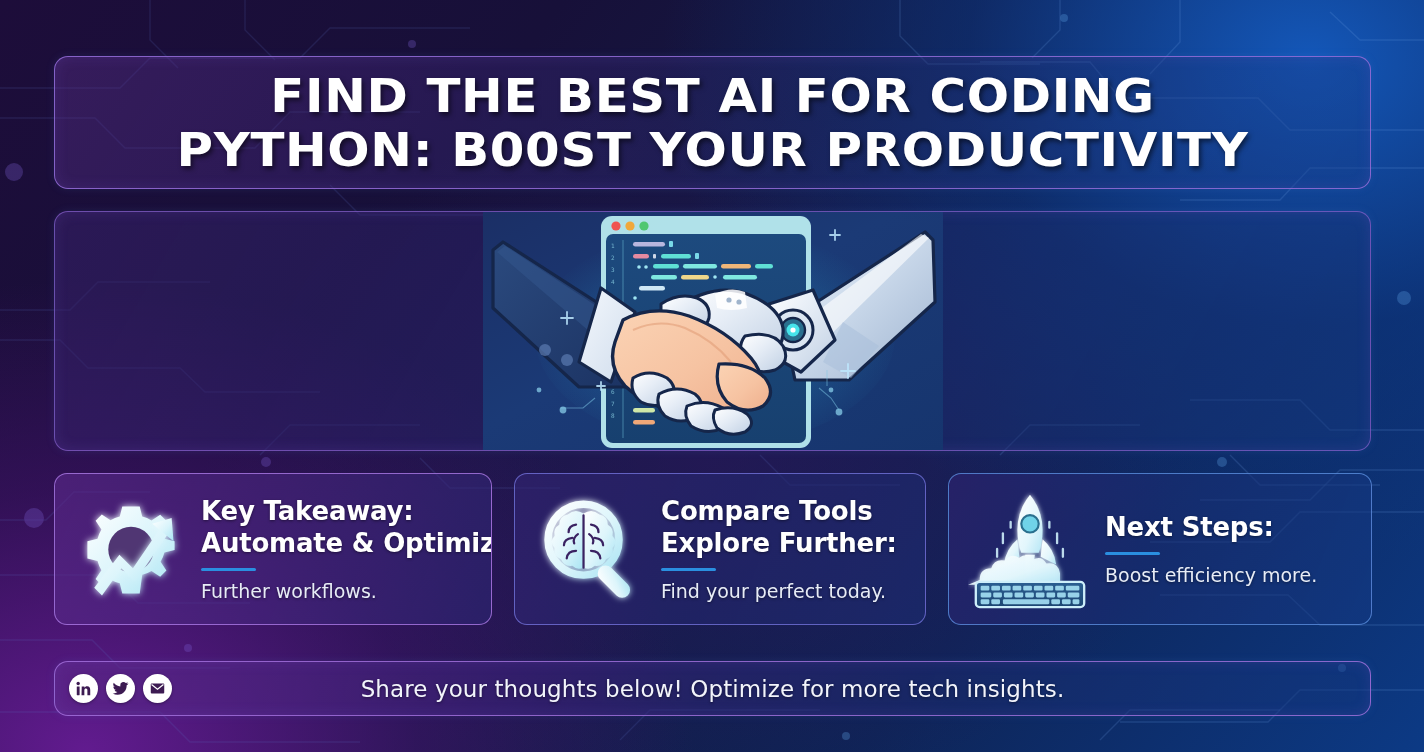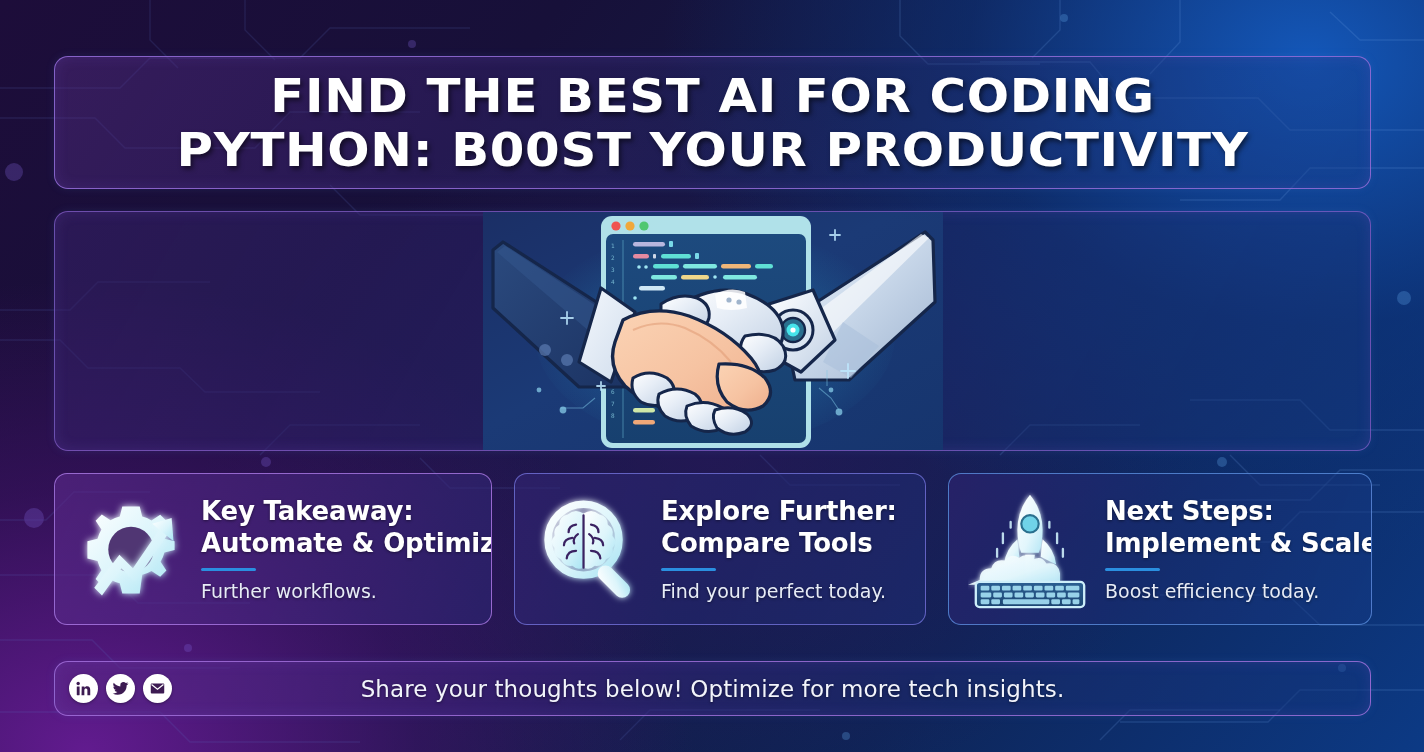--- a/index.html
+++ b/index.html
@@ -430,22 +430,22 @@
         </g>
         <g stroke="#3a2262" stroke-width="2.4" fill="none" stroke-linecap="round">
           <path d="M52 24 L52 80"></path>
           <path d="M44 34 q-8 1-8 8 M40 48 q-9 1-9 8 M44 62 q-9 0-10 8 M46 44 q-6 4-4 10"></path>
           <path d="M60 34 q8 1 8 8 M64 48 q9 1 9 8 M60 62 q9 0 10 8 M58 44 q6 4 4 10"></path>
         </g>
       </svg>
     </div>
     <div class="card-body">
       <div class="card-title">
+        <span>Compare Tools</span>
         <span>Explore Further:</span>
-        <span>Compare Tools</span>
       </div>
       <div class="card-rule"></div>
       <div class="card-sub">Find your perfect today.</div>
     </div>
   </div>
 
   <div class="card" id="card-2">
     <div class="card-icon">
       <svg width="124" height="120" viewBox="0 0 128 124">
         <defs>
@@ -515,24 +515,23 @@
             <rect x="86" y="114" width="9" height="5" rx="1.2"></rect>
               <rect x="97" y="114" width="9" height="5" rx="1.2"></rect>
             <rect x="108" y="114" width="7" height="5" rx="1.2"></rect>
           </g>
         </g>
       </svg>
     </div>
     <div class="card-body">
       <div class="card-title">
         <span>Next Steps:</span>
-        <span>Implement &amp; Scale</span>
       </div>
       <div class="card-rule"></div>
-      <div class="card-sub">Boost efficiency today.</div>
+      <div class="card-sub">Boost efficiency more.</div>
     </div>
   </div>
 
   <div class="panel" id="footer-panel">
     <div id="social-row">
       <div class="social">
         <svg width="17" height="17" viewBox="0 0 24 24" fill="#3c1a52">
           <rect x="2.5" y="9" width="4" height="12.5" rx="0.6"></rect>
           <circle cx="4.5" cy="5" r="2.4"></circle>
           <path d="M9.5 9h3.8v1.8c.6-1.1 2-2.1 3.9-2.1 3.1 0 4.3 1.9 4.3 5.3v7.5h-4v-6.8c0-1.7-.6-2.7-2-2.7-1.2 0-1.9.8-2.2 1.6-.1.3-.1.7-.1 1.1v6.8h-4z"></path>

